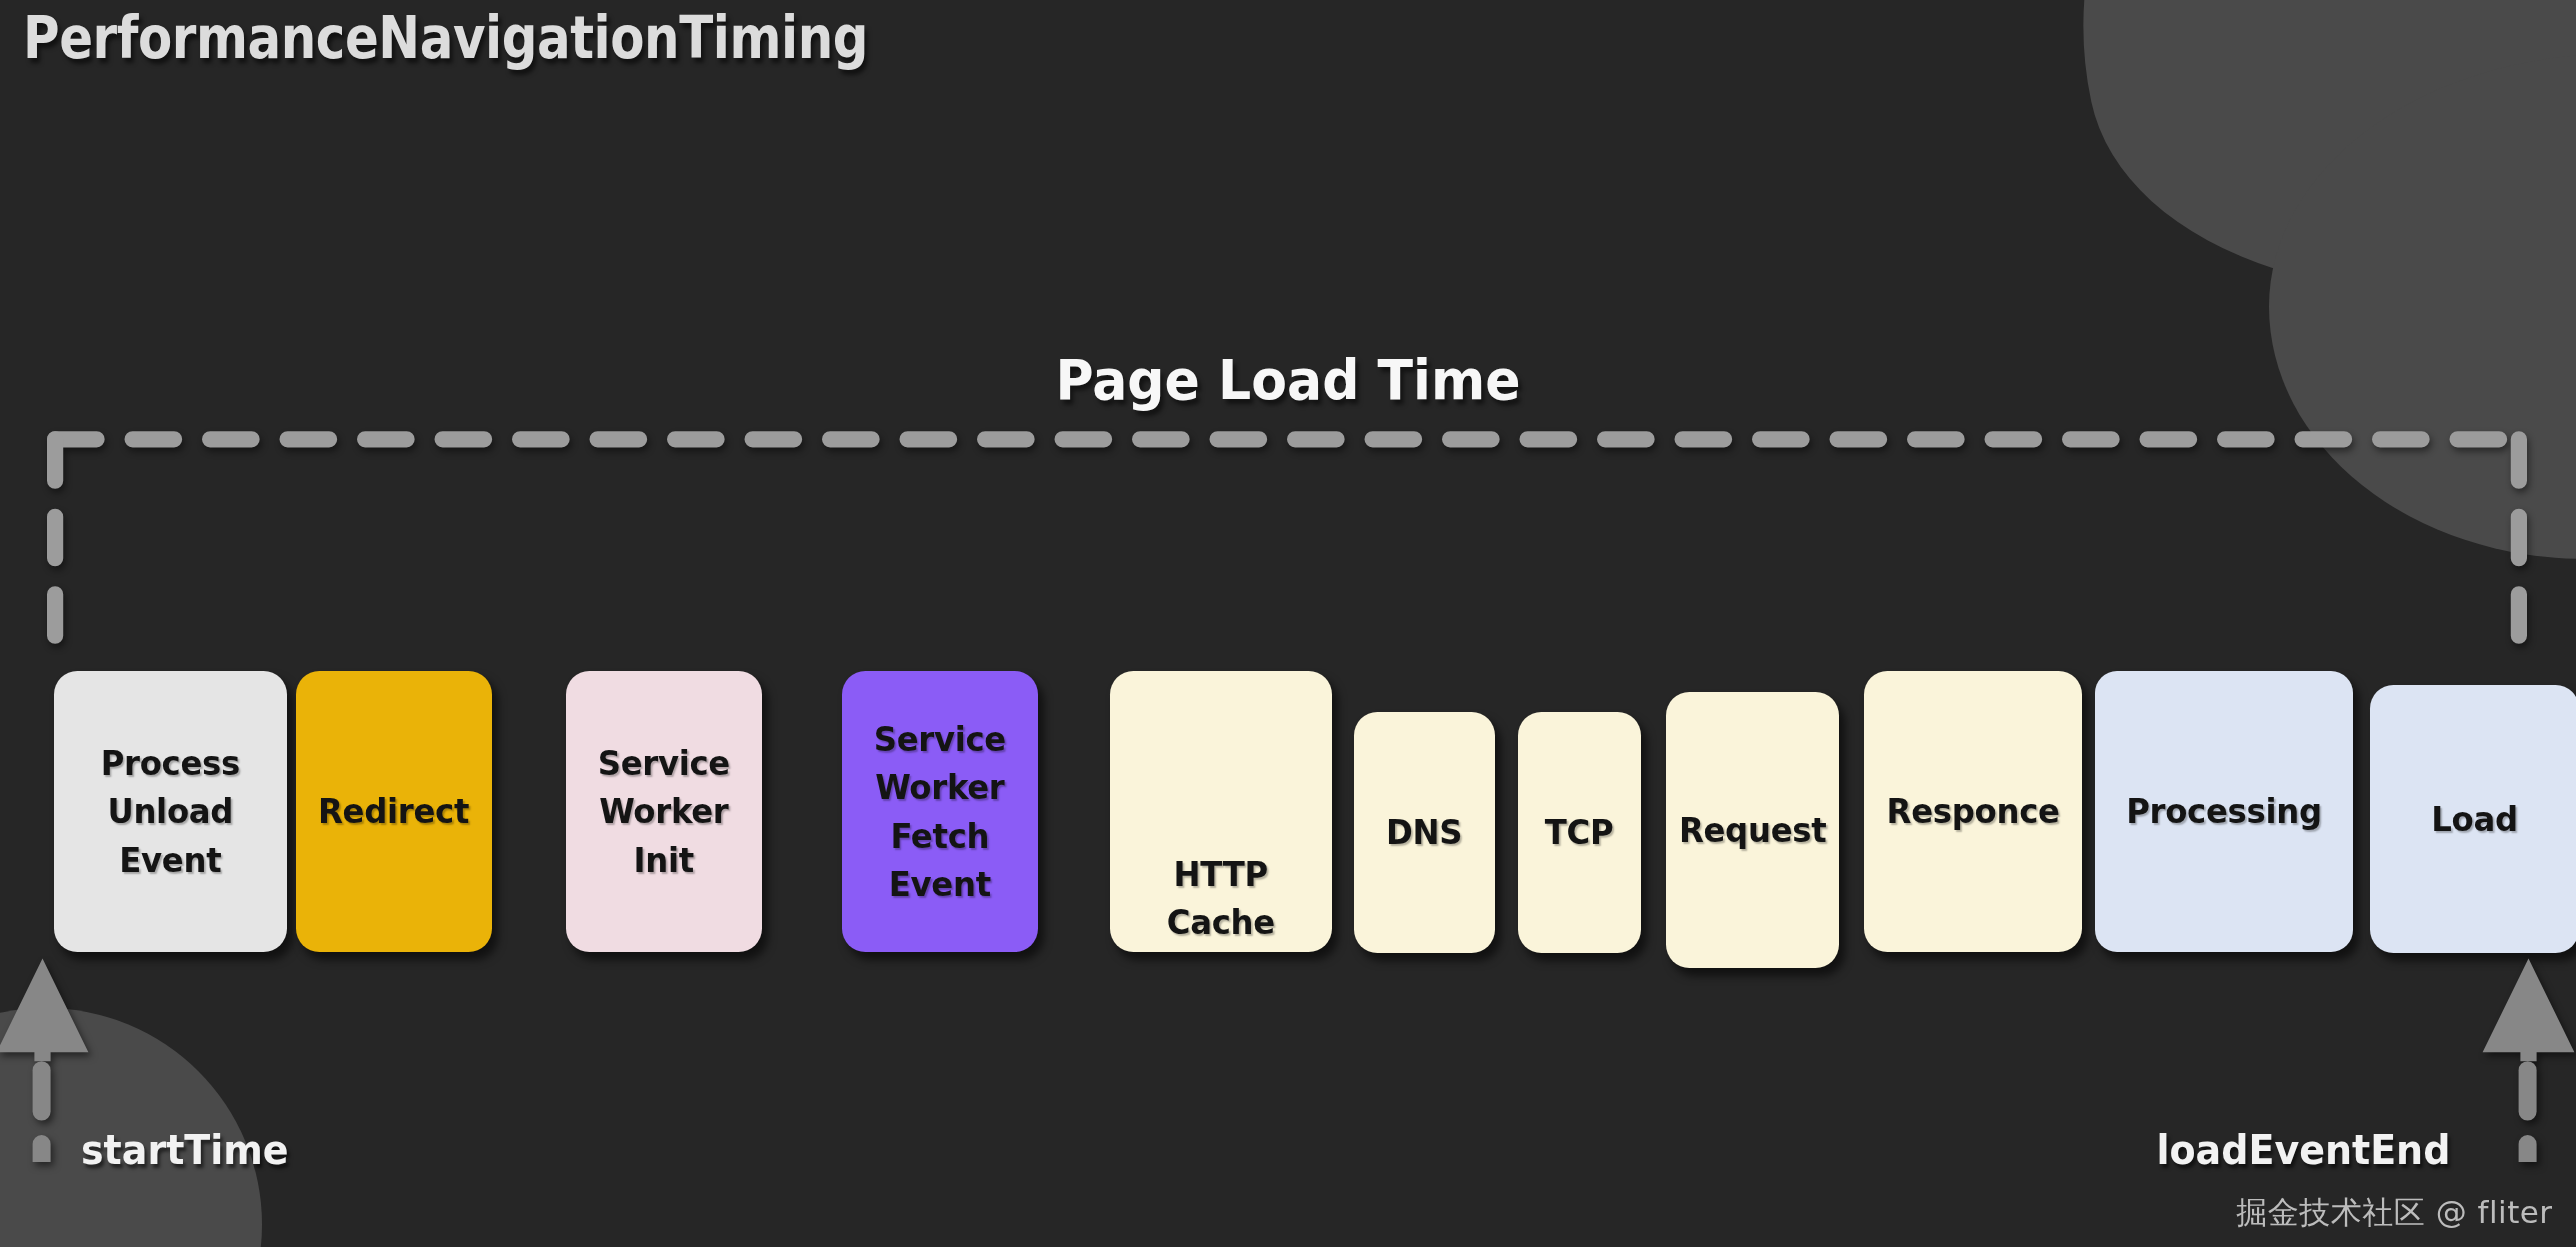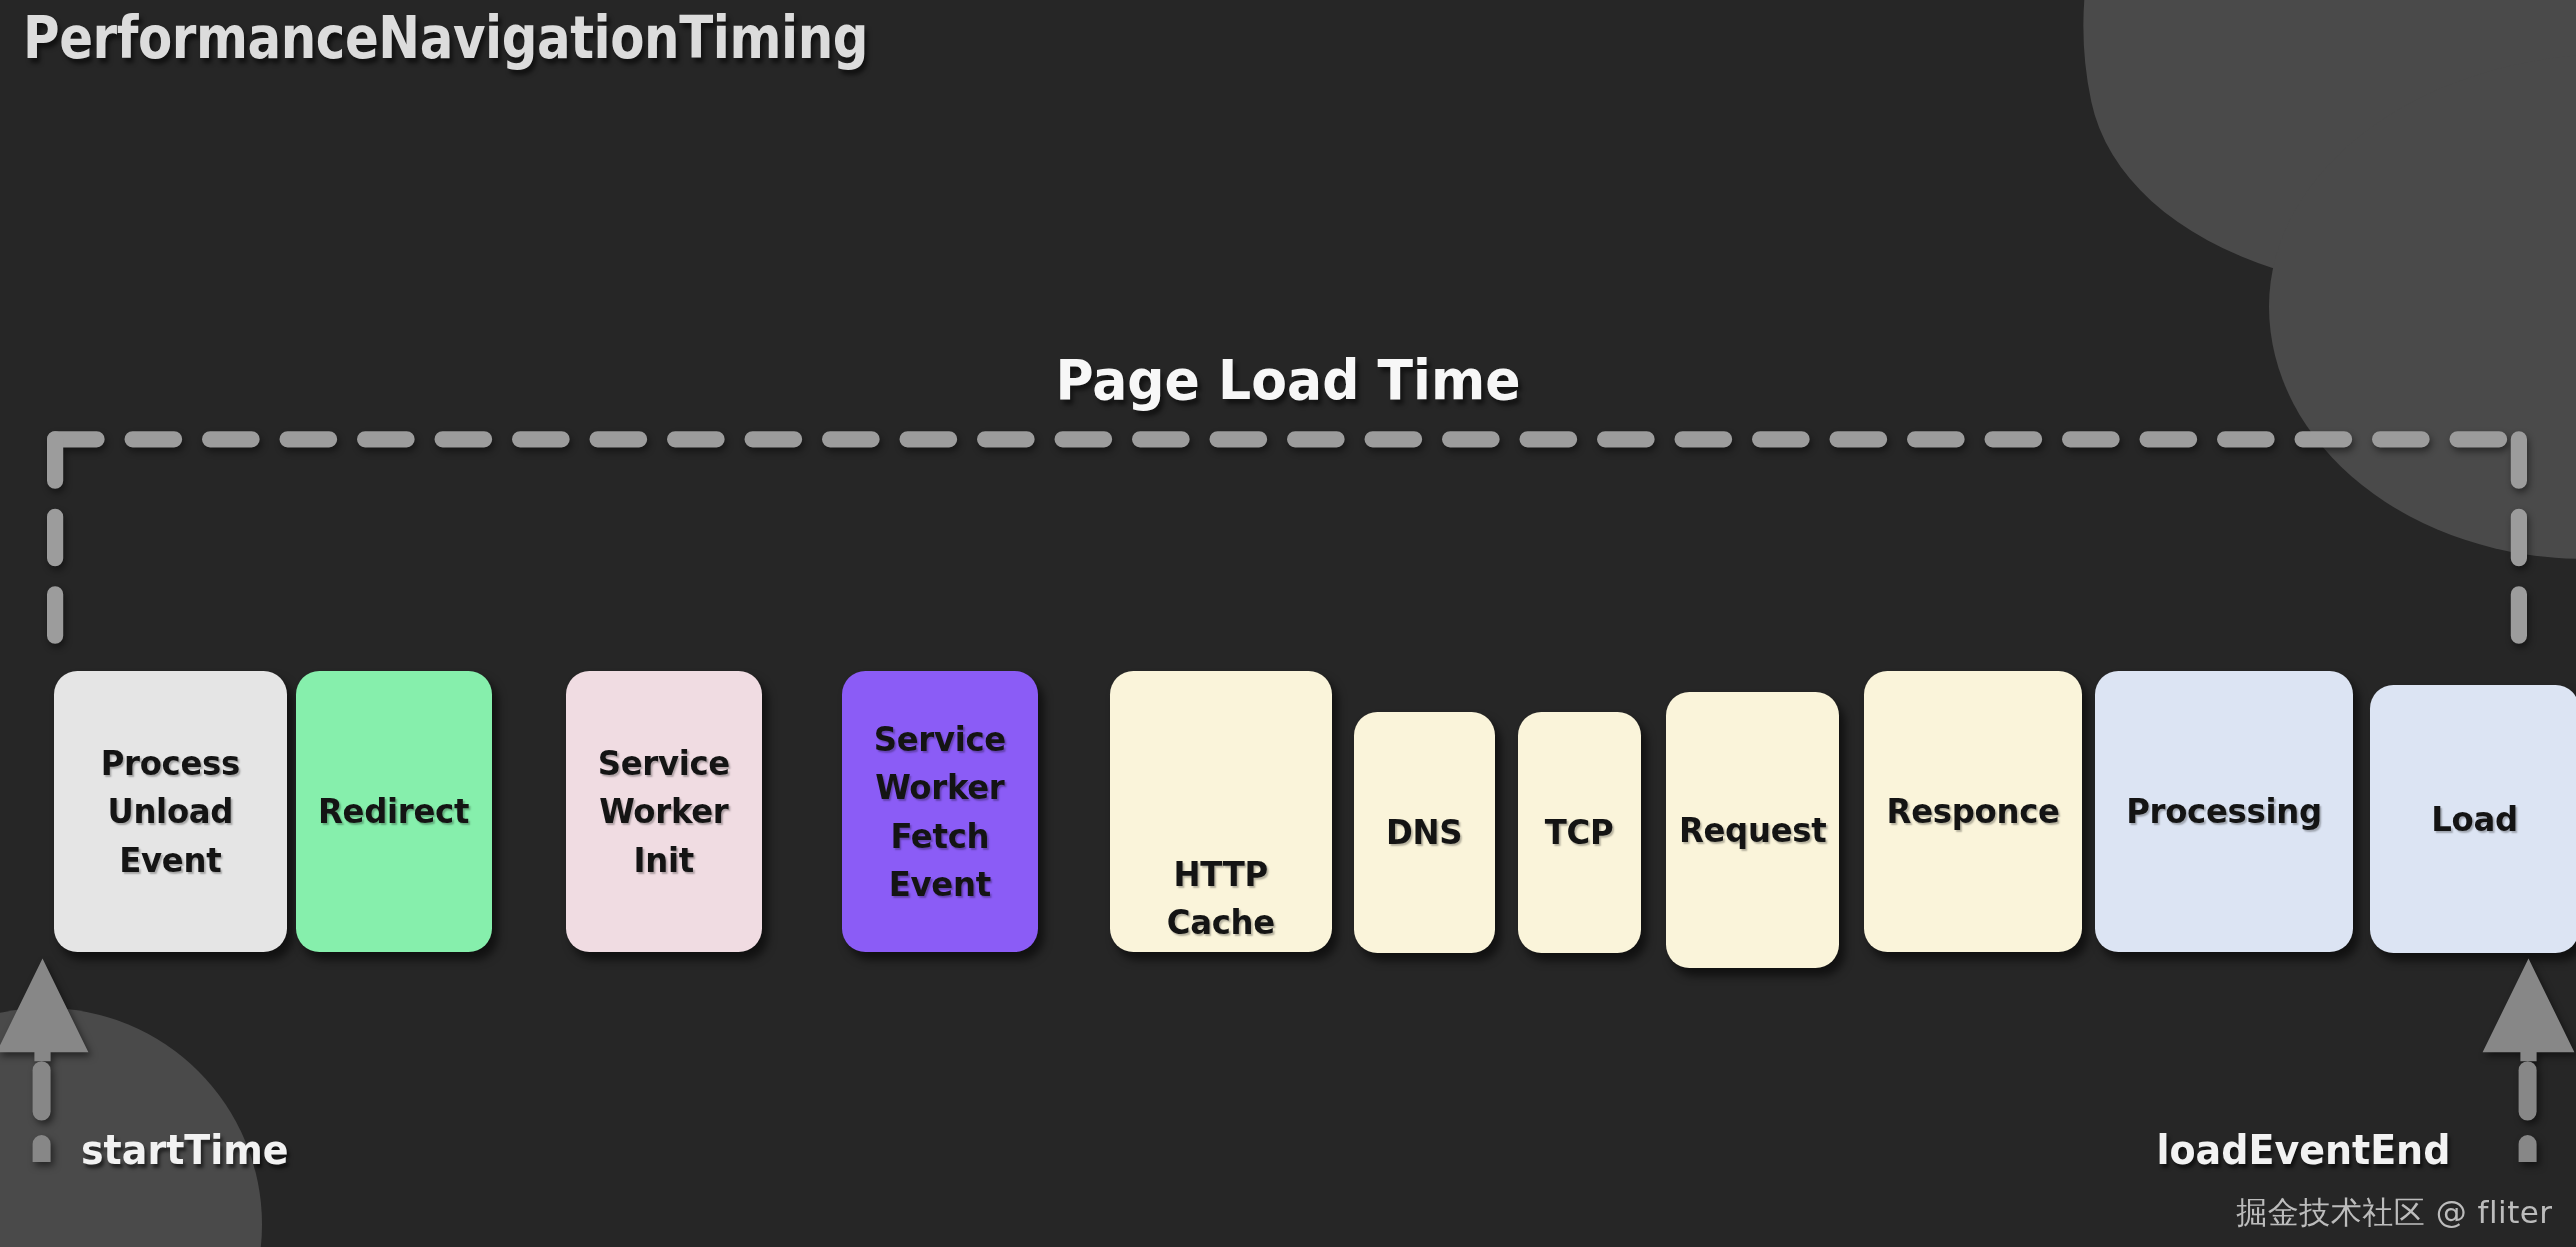--- a/index.html
+++ b/index.html
@@ -174,21 +174,21 @@
   <svg class="dash-box" viewBox="0 0 2752 236">
     <line x1="9" y1="9" x2="2743" y2="9"></line>
     <line x1="9" y1="9" x2="9" y2="227"></line>
     <line x1="2743" y1="9" x2="2743" y2="227"></line>
   </svg>
 
   <div class="cards" id="cards-layer">
       <div class="card" style="left: 54px; top: 671px; width: 233px; height: 281px; background: #e5e5e5;">
         <span>Process Unload Event</span>
       </div>
-      <div class="card" style="left: 296px; top: 671px; width: 196px; height: 281px; background: #86efac;">
+      <div class="card" style="left: 296px; top: 671px; width: 196px; height: 281px; background: #eab308;">
         <span>Redirect</span>
       </div>
       <div class="card" style="left: 566px; top: 671px; width: 196px; height: 281px; background: rgb(240, 220, 226);">
         <span>Service Worker Init</span>
       </div>
       <div class="card" style="left: 842px; top: 671px; width: 196px; height: 281px; background: #8b5cf6;">
         <span>Service Worker Fetch Event</span>
       </div>
       <div class="card" style="left: 1110px; top: 671px; width: 222px; height: 281px; background: rgb(250, 244, 218); align-items: flex-end;">
         <span>HTTP Cache</span>
@@ -198,21 +198,21 @@
       </div>
       <div class="card" style="left: 1518px; top: 712px; width: 123px; height: 241px; background: rgb(250, 244, 218);">
         <span>TCP</span>
       </div>
       <div class="card" style="left: 1666px; top: 692px; width: 173px; height: 276px; background: rgb(250, 244, 218);">
         <span>Request</span>
       </div>
       <div class="card" style="left: 1864px; top: 671px; width: 218px; height: 281px; background: rgb(250, 244, 218);">
         <span>Responce</span>
       </div>
-      <div class="card" style="left: 2095px; top: 671px; width: 258px; height: 281px; background: rgb(220, 228, 243);">
+      <div class="card" style="left: 2095px; top: 671px; width: 258px; height: 281px; background: rgb(220, 228, 243); border-radius: 22px;">
         <span>Processing</span>
       </div>
       <div class="card" style="left: 2370px; top: 685px; width: 209px; height: 268px; background: rgb(220, 228, 243);">
         <span>Load</span>
       </div>
     </div>
 
   <div class="marker" id="start-marker" style="left:-7.2px; top:955px;">
     <svg width="99" height="207" viewBox="0 0 110 230">
       <path d="M55 4 L106 108 L64 108 L64 118 L46 118 L46 108 L4 108 Z" fill="#878787"></path>

